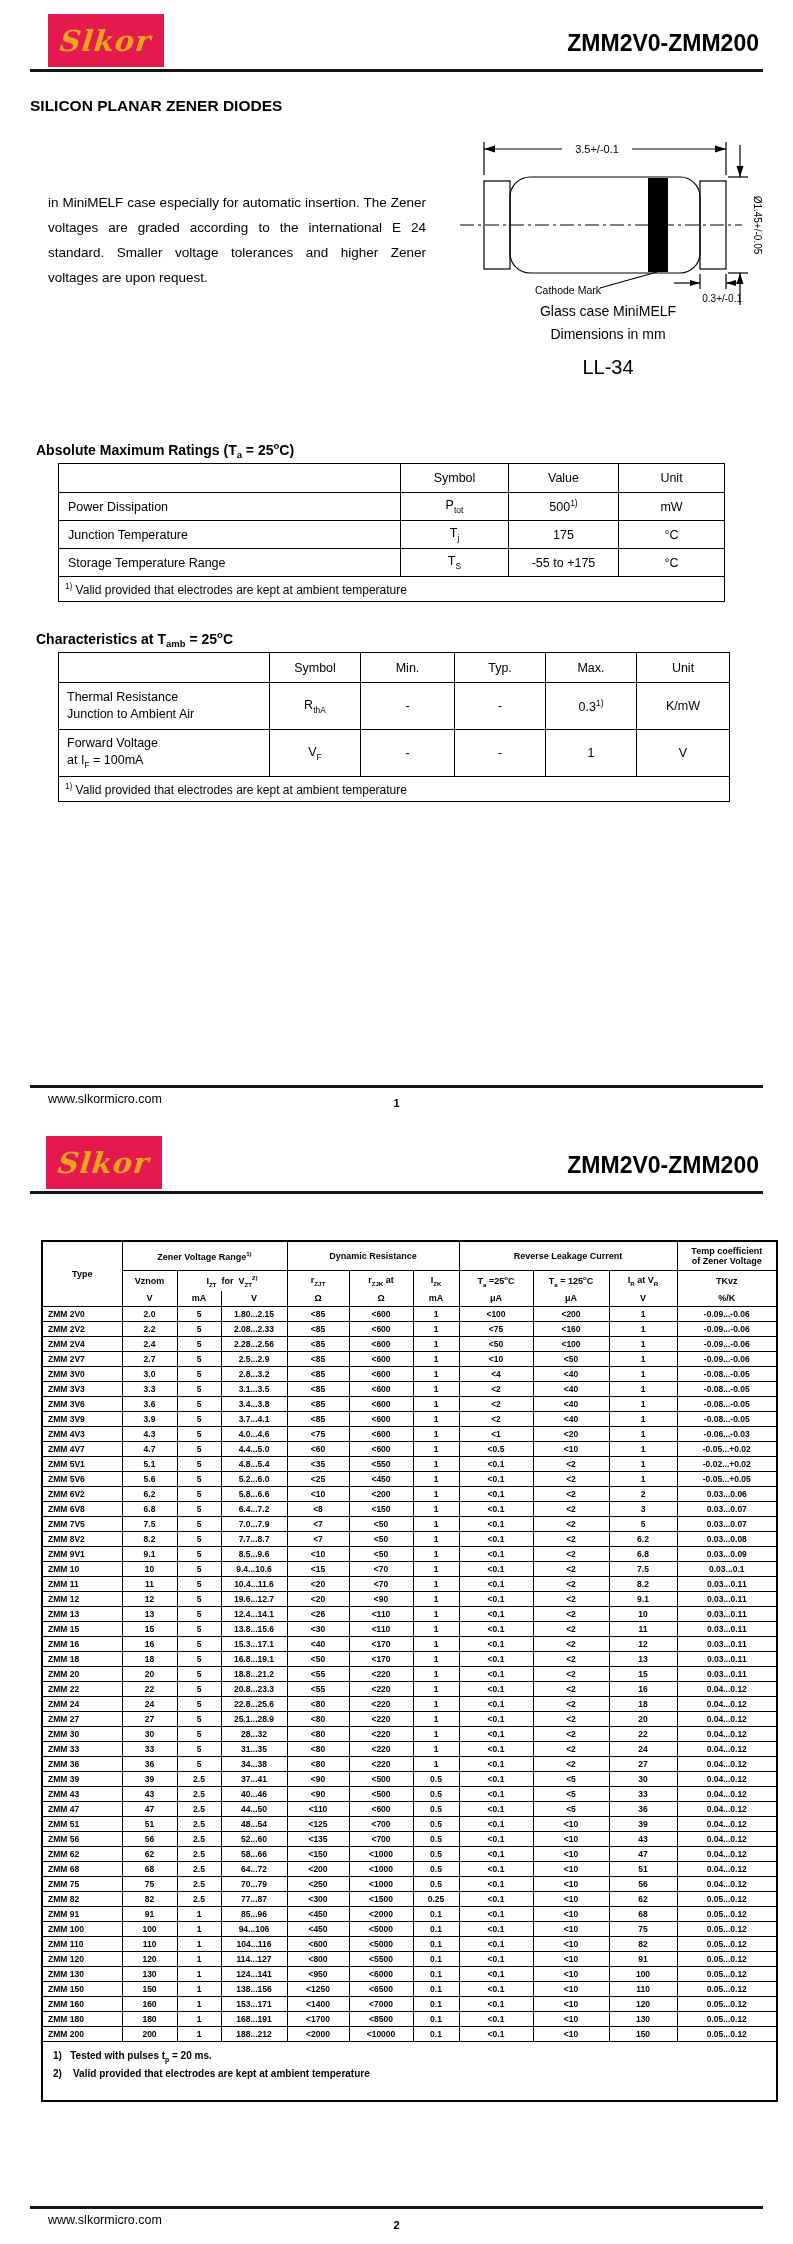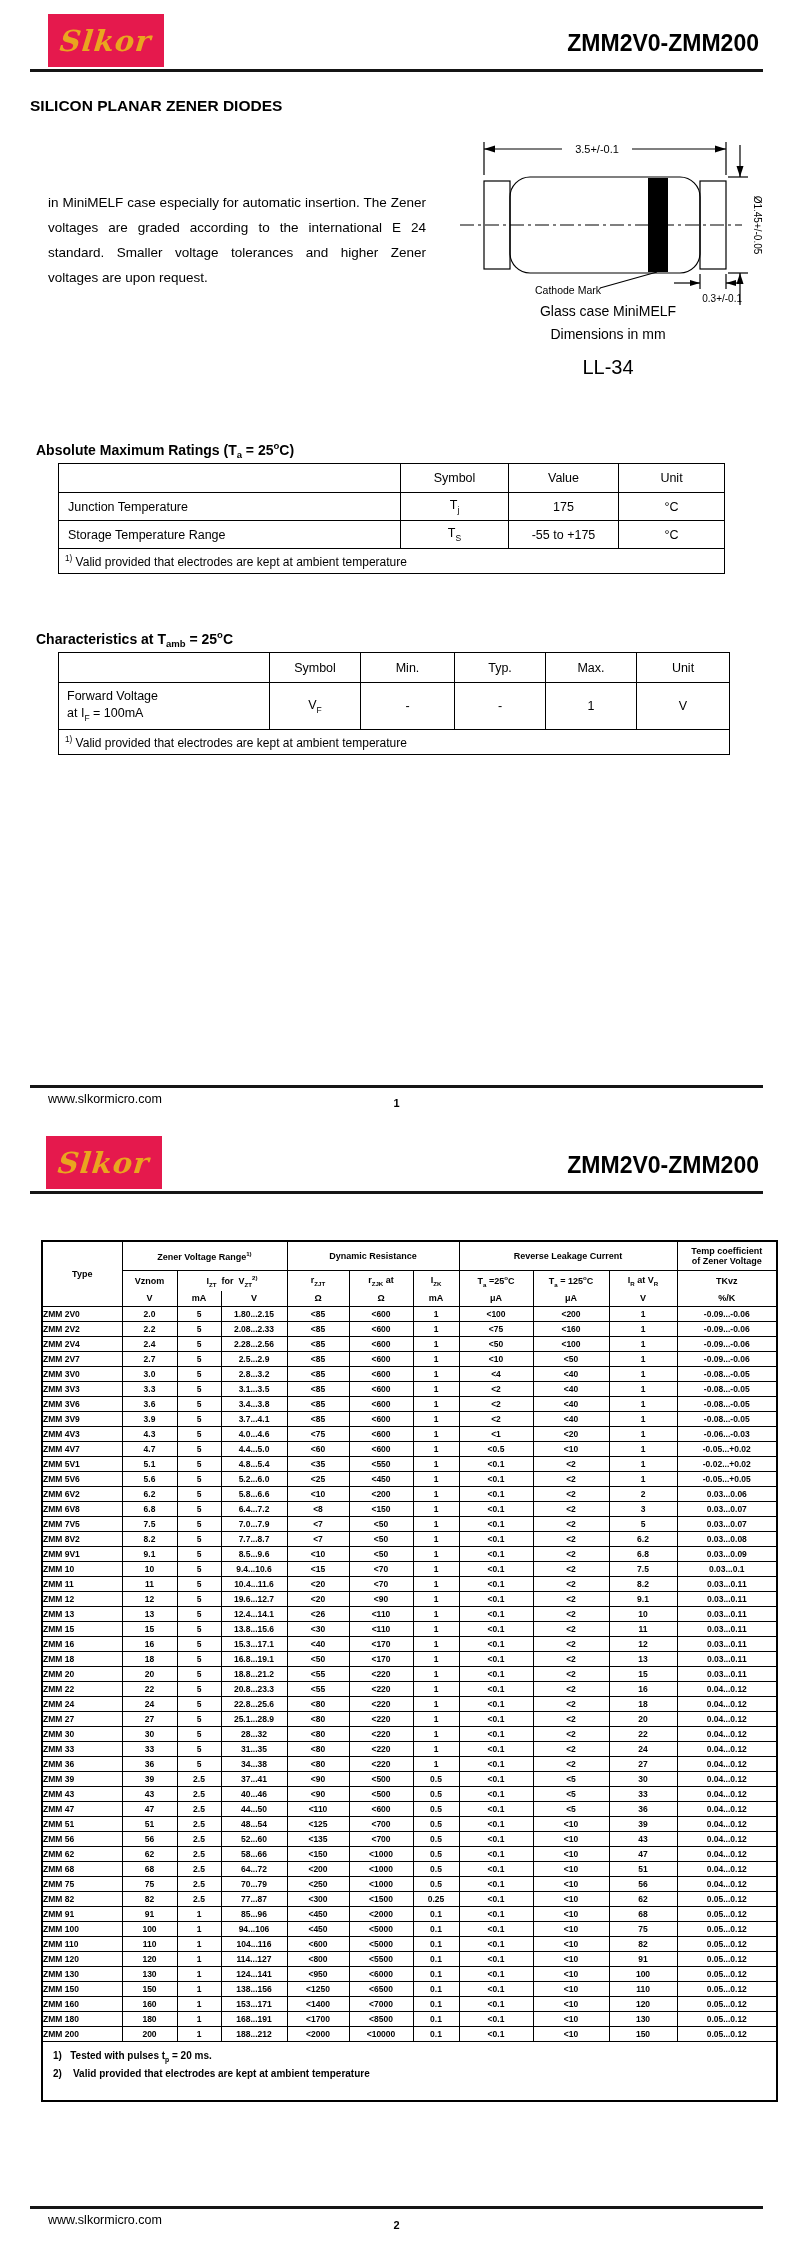--- a/index.html
+++ b/index.html
@@ -52,21 +52,21 @@
   .t-chr .lbl{text-align:left;padding-left:8px;line-height:1.4;}
   .t-chr .fnote{height:22px;font-size:12px;text-align:left;padding-left:6px;}
 
   .t-big{left:41px;top:1240px;width:717px;border:2px solid #000;}
   .t-big th{font-size:9px;font-weight:bold;padding:1px 0;line-height:1.15;}
   .t-big .ra th{height:26px;}
   .t-big .rb th{height:18px;border-bottom:none;margin-left:38px;}
   .t-big .rc th{height:13px;border-top:none;}
   .t-big td{height:14px;text-align:center;padding:0;font-size:8.5px;
             font-weight:bold;line-height:1;}
-  .t-big td.tleft{text-align:left;}
+  .t-big td.tleft{text-align:left;padding-left:5px;}
   .t-big .fnbig{height:52px;text-align:left;vertical-align:top;
                 padding:6px 0 0 10px;font-size:10px;font-weight:bold;line-height:1.55;}
 
   sub{font-size:68%;}
   sup{font-size:68%;}
 
   .footer-url{position:absolute;left:48px;font-size:12.5px;}
   .fu1{top:1092px}.fu2{top:2213px}
   .pageno{position:absolute;left:0;width:793px;text-align:center;
           font-size:11px;font-weight:bold;}
@@ -135,20 +135,26 @@
       </colgroup>
     <thead>
       <tr>
         <th></th>
         <th>Symbol</th>
         <th>Value</th>
         <th>Unit</th>
       </tr>
     </thead>
     <tbody>
+      <tr>
+        <td class="lbl">Power Dissipation</td>
+        <td>P<sub>tot</sub></td>
+        <td>500<sup>1)</sup></td>
+        <td>mW</td>
+      </tr>
       <tr>
         <td class="lbl">Junction Temperature</td>
         <td>T<sub>j</sub></td>
         <td>175</td>
         <td>°C</td>
       </tr>
       <tr>
         <td class="lbl">Storage Temperature Range</td>
         <td>T<sub>S</sub></td>
         <td>-55 to +175</td>
@@ -176,20 +182,28 @@
       <tr>
         <th></th>
         <th>Symbol</th>
         <th>Min.</th>
         <th>Typ.</th>
         <th>Max.</th>
         <th>Unit</th>
       </tr>
     </thead>
     <tbody>
+      <tr>
+        <td class="lbl">Thermal Resistance<br>Junction to Ambient Air</td>
+        <td>R<sub>thA</sub></td>
+        <td>-</td>
+        <td>-</td>
+        <td>0.3<sup>1)</sup></td>
+        <td>K/mW</td>
+      </tr>
       <tr>
         <td class="lbl">Forward Voltage<br>at I<sub>F</sub> = 100mA</td>
         <td>V<sub>F</sub></td>
         <td>-</td>
         <td>-</td>
         <td>1</td>
         <td>V</td>
       </tr>
     </tbody>
     <tfoot>

